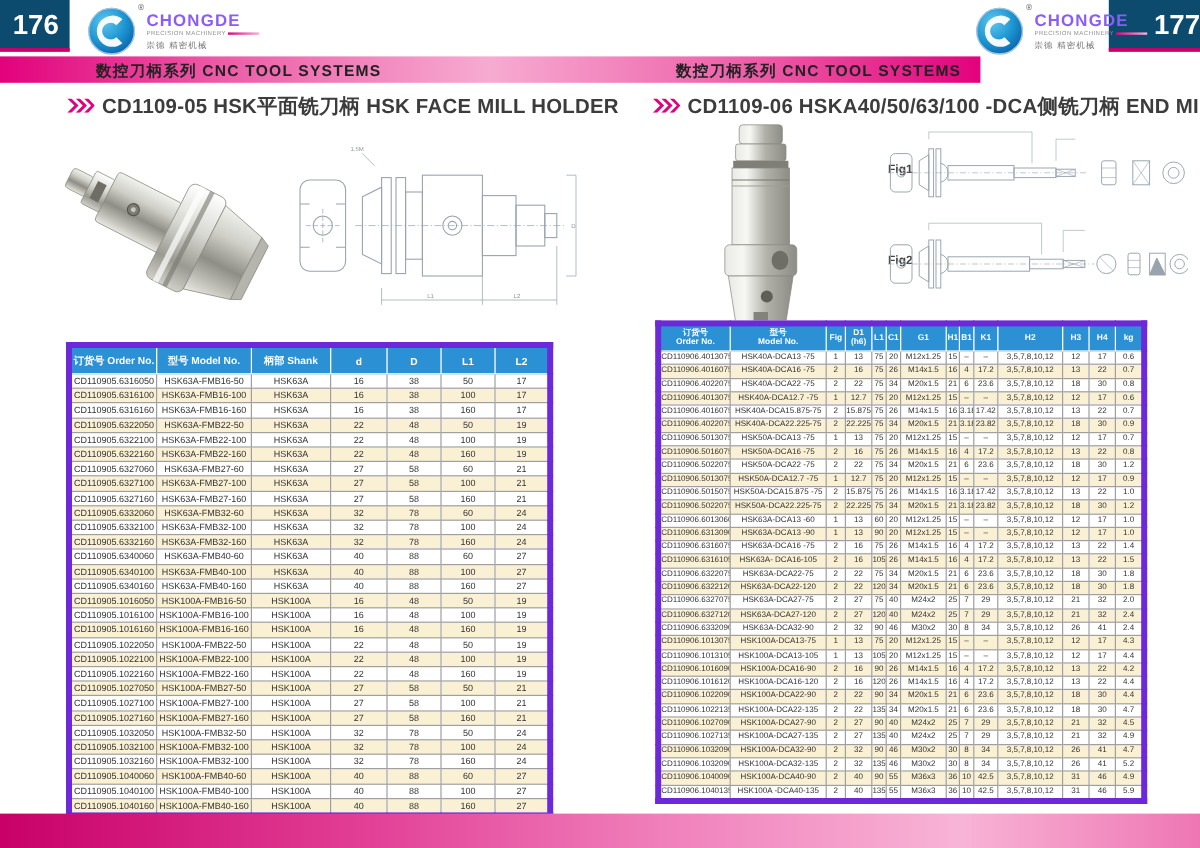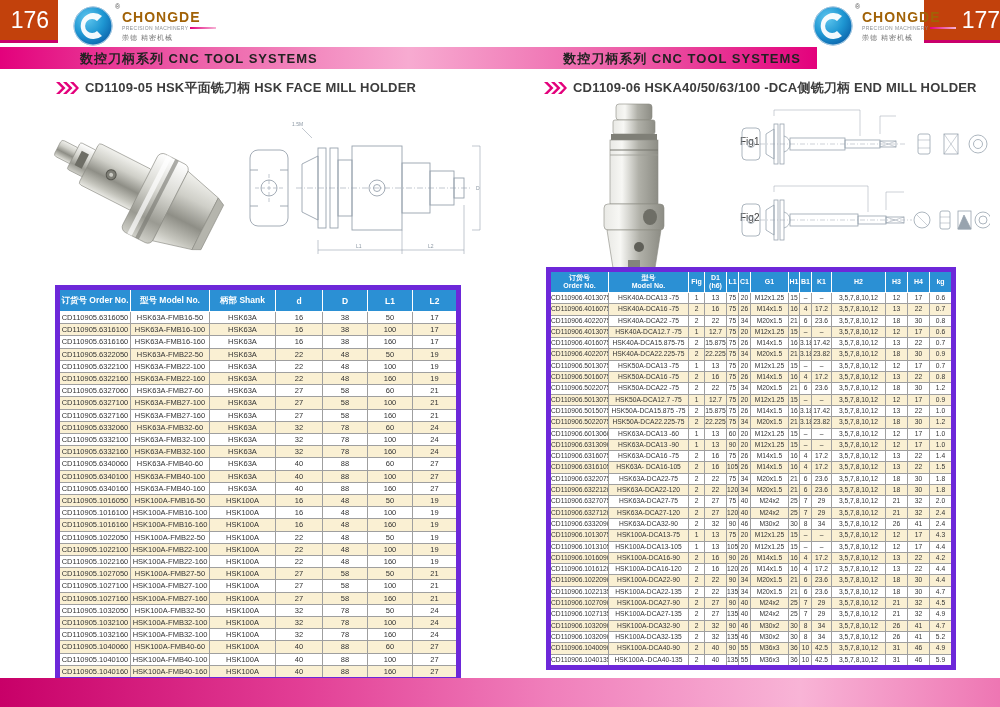--- a/index.html
+++ b/index.html
@@ -1,46 +1,46 @@
 <!DOCTYPE html>
 <html><head>
 <meta charset="utf-8">
 <style>
   * { margin:0; padding:0; box-sizing:border-box; }
   body { background:#e9e9e9; font-family:"Liberation Sans", sans-serif; }
   .sheet { position:relative; width:1000px; height:707px; background:#ffffff; overflow:hidden; margin:0 auto; }
 
   
-  .pagenum { position:absolute; top:0; height:43px; background:#c2410c; color:#fff;
-             font-size:23px; font-weight:normal; line-height:40px; border-bottom:3px solid #C9006B; }
+  .pagenum { position:absolute; top:0; height:43px; background:#0c4a6e; color:#fff;
+             font-size:23px; font-weight:bold; line-height:40px; border-bottom:3px solid #C9006B; }
   .pagenum.left  { left:0;  width:58px; text-align:right; padding-right:9px; }
   .pagenum.right { right:0; width:76px; text-align:right;  padding-left:9px; }
 
   
   .banner { position:absolute; left:0; top:47px; width:817px; height:22px;
             background:linear-gradient(90deg,#E3017C 0%,#EC5AA6 22%,#F7ABD1 50%,#EC5AA6 78%,#E3017C 100%); }
   .banner-text { position:absolute; top:3px; font-size:13px; font-weight:bold; color:#222; letter-spacing:1px; }
   .banner-text.l { left:80px; }
   .banner-text.r { right:16px; }
 
   
   .logo { position:absolute; top:3px; width:145px; height:44px; }
   .logo.l { left:72px; } .logo.r { left:812px; }
   .logo-globe { position:absolute; left:0; top:2px; }
   .logo-reg { position:absolute; left:43px; top:0; font-size:7px; color:#555; }
-  .logo-name { position:absolute; left:50px; top:6px; font-size:14px; font-weight:bold; color:#a16207; letter-spacing:1px; }
+  .logo-name { position:absolute; left:50px; top:6px; font-size:14px; font-weight:bold; color:#8b5cf6; letter-spacing:1px; }
   .logo-sub { position:absolute; left:50px; top:22px; font-size:5px; color:#8a8f95; letter-spacing:0.4px; white-space:nowrap; }
   .logo-subline { position:absolute; left:118px; top:24px; width:26px; height:2px;
                   background:linear-gradient(90deg,#E3017C,#F6B4D6); }
   .logo-cn { position:absolute; left:50px; top:30px; font-size:7px; color:#777; letter-spacing:1px; white-space:nowrap; }
 
   
   .sec-title { position:absolute; top:79px; height:18px; display:flex; align-items:center; gap:6px; }
   .sec-title.l { left:55px; } .sec-title.r { left:543px;justify-content:space-between; }
-  .sec-title span { font-size:13px; font-weight:600; color:#3c3c3c; letter-spacing:0.2px; white-space:nowrap; }
+  .sec-title span { font-size:17px; font-weight:600; color:#3c3c3c; letter-spacing:0.2px; white-space:nowrap; }
 
   
   table { border-collapse:collapse; table-layout:fixed; position:absolute; background:#fff;
           border:5px solid #6d28d9; }
   th { background:#2B90D4; color:#fff; font-weight:bold; text-align:center; vertical-align:middle;
        border:1px solid #ffffff; white-space:pre-line; }
   td { text-align:center; color:#333; border:1px solid #9f9f9f; white-space:nowrap; overflow:hidden; }
   tbody tr:nth-child(even) td { background:#FAF0D3; }
   .tbl-left  { left:55px;  top:285px; width:401px; }
   .tbl-left th { font-size:8.5px; height:24px; }
@@ -48,21 +48,21 @@
   .tbl-right { left:546px; top:267px; width:405px; }
   .tbl-right th { font-size:7px; line-height:8.5px; height:23px; padding:1px 0; }
   .tbl-right td { font-size:6.7px; line-height:10.3px; }
 
   
   .bottom-bar { position:absolute; left:0; top:678px; width:1000px; height:29px;
                 background:linear-gradient(90deg,#C80068 0%,#E23E95 30%,#F07FBB 55%,#F8B4D6 80%,#EE76B3 100%); }
 
   
   .art { position:absolute; }
-  .figlabel { position:absolute; font-size:10px; font-weight:normal; color:#444;padding-left:24px; }
+  .figlabel { position:absolute; font-size:10px; font-weight:bold; color:#444;padding-left:24px; }
 </style>
 </head>
 <body>
 
 <div class="sheet">
 
   <div class="pagenum left">176</div>
   <div class="pagenum right">177</div>
 
   <div class="logo l">

